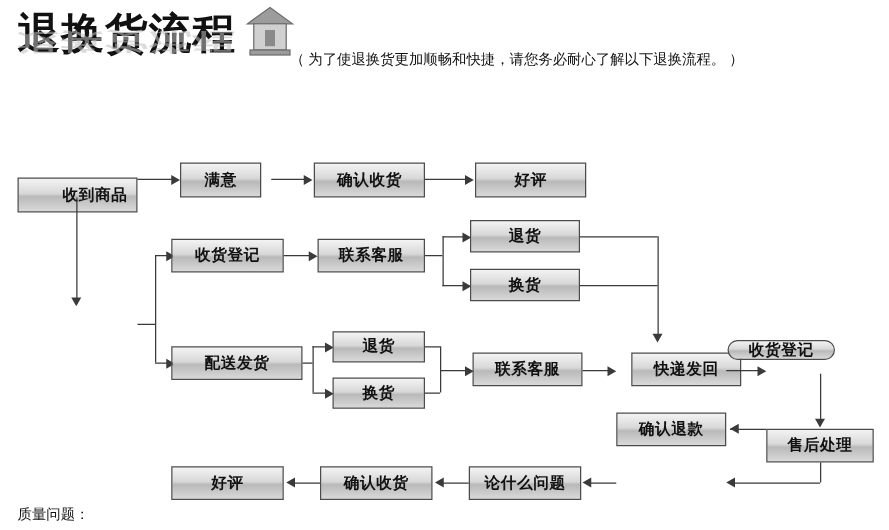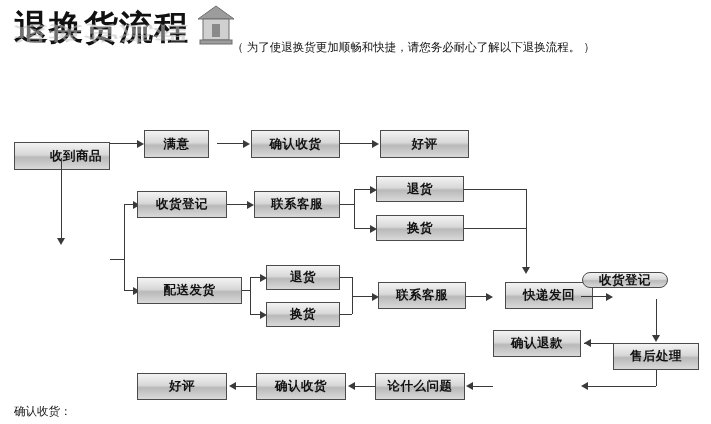--- a/index.html
+++ b/index.html
@@ -185,14 +185,14 @@
   <div class="box" style="left:375px;top:373px;width:90px;height:27px;">论什么问题</div>
   <div class="ln hl" style="left:352px;top:386px;width:23px;"></div>
   <div class="arrow ar-l" style="left:348px;top:382px;"></div>
 
   <div class="box" style="left:256px;top:373px;width:90px;height:27px;">确认收货</div>
   <div class="ln hl" style="left:232px;top:386px;width:24px;"></div>
   <div class="arrow ar-l" style="left:229px;top:382px;"></div>
 
   <div class="box" style="left:137px;top:373px;width:90px;height:27px;">好评</div>
 
-  <div class="footer">确认收货：</div>
+  <div class="footer">质量问题：</div>
 </div>
 
 </body></html>

